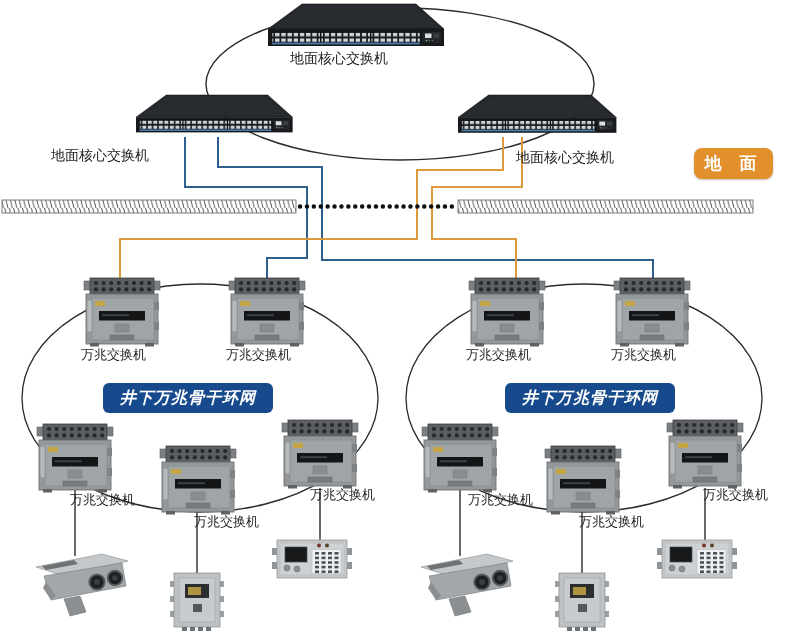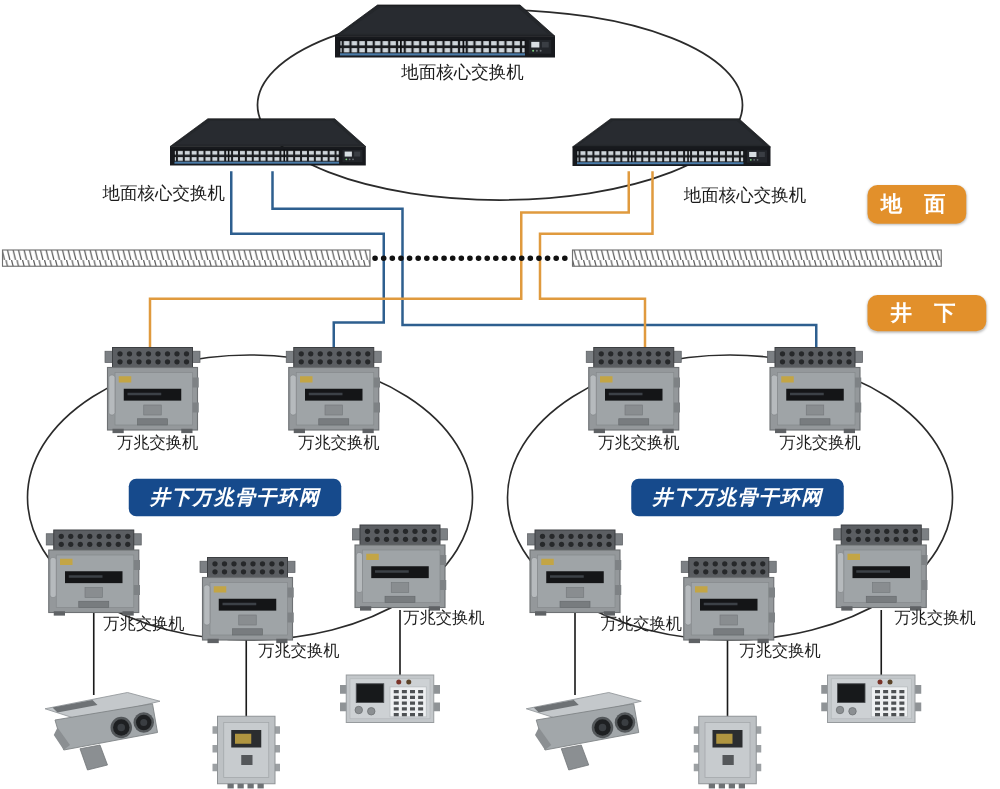--- a/index.html
+++ b/index.html
@@ -3,21 +3,21 @@
 <meta charset="utf-8">
 <style>
   html,body{margin:0;padding:0;background:#ffffff;}
   .stage{
     position:relative;width:800px;height:631px;background:#ffffff;overflow:hidden;
     font-family:"DejaVu Sans","Liberation Sans",sans-serif;
   }
   .stage svg{position:absolute;left:0;top:0;}
   .lbl{
     position:absolute;color:#1c1c1c;font-size:13px;line-height:16px;
-    text-align:center;white-space:nowrap;
+    text-align:left;white-space:nowrap;
   }
   .core-lbl{font-size:14px;}
   .zone-badge{
     position:absolute;background:#E2902B;color:#ffffff;font-weight:bold;
     font-size:17px;letter-spacing:6px;border-radius:8px;
     display:flex;align-items:center;justify-content:center;white-space:pre;
     box-shadow:0 1px 2px rgba(0,0,0,0.25);
   }
   .ring-badge{
     position:absolute;background:#164A8C;color:#ffffff;font-weight:bold;
@@ -212,21 +212,20 @@
   <use href="#camera" transform="translate(419,552)"></use>
   <use href="#jbox" transform="translate(555,573)"></use>
   <use href="#keypad" transform="translate(657,538)"></use>
 </svg>
 
 <div class="lbl core-lbl" style="left:290px;top:50px;width:160px;">地面核心交换机</div>
 <div class="lbl core-lbl" style="left:51px;top:147px;width:160px;">地面核心交换机</div>
 <div class="lbl core-lbl" style="left:516px;top:149px;width:160px;">地面核心交换机</div>
 
 <div class="zone-badge" style="left:694px;top:148px;width:79px;height:31px;">地 面</div>
-<div class="zone-badge" style="left:694px;top:236px;width:95px;height:29px;">井 下</div>
 
 <div class="ring-badge" style="left:103px;top:383px;width:170px;height:30px;">井下万兆骨干环网</div>
 <div class="ring-badge" style="left:505px;top:383px;width:170px;height:30px;">井下万兆骨干环网</div>
 
 <div class="lbl" style="left:81px;top:347px;width:90px;">万兆交换机</div>
 <div class="lbl" style="left:226px;top:347px;width:90px;">万兆交换机</div>
 <div class="lbl" style="left:70px;top:492px;width:90px;">万兆交换机</div>
 <div class="lbl" style="left:194px;top:514px;width:90px;">万兆交换机</div>
 <div class="lbl" style="left:310px;top:487px;width:90px;">万兆交换机</div>
 

